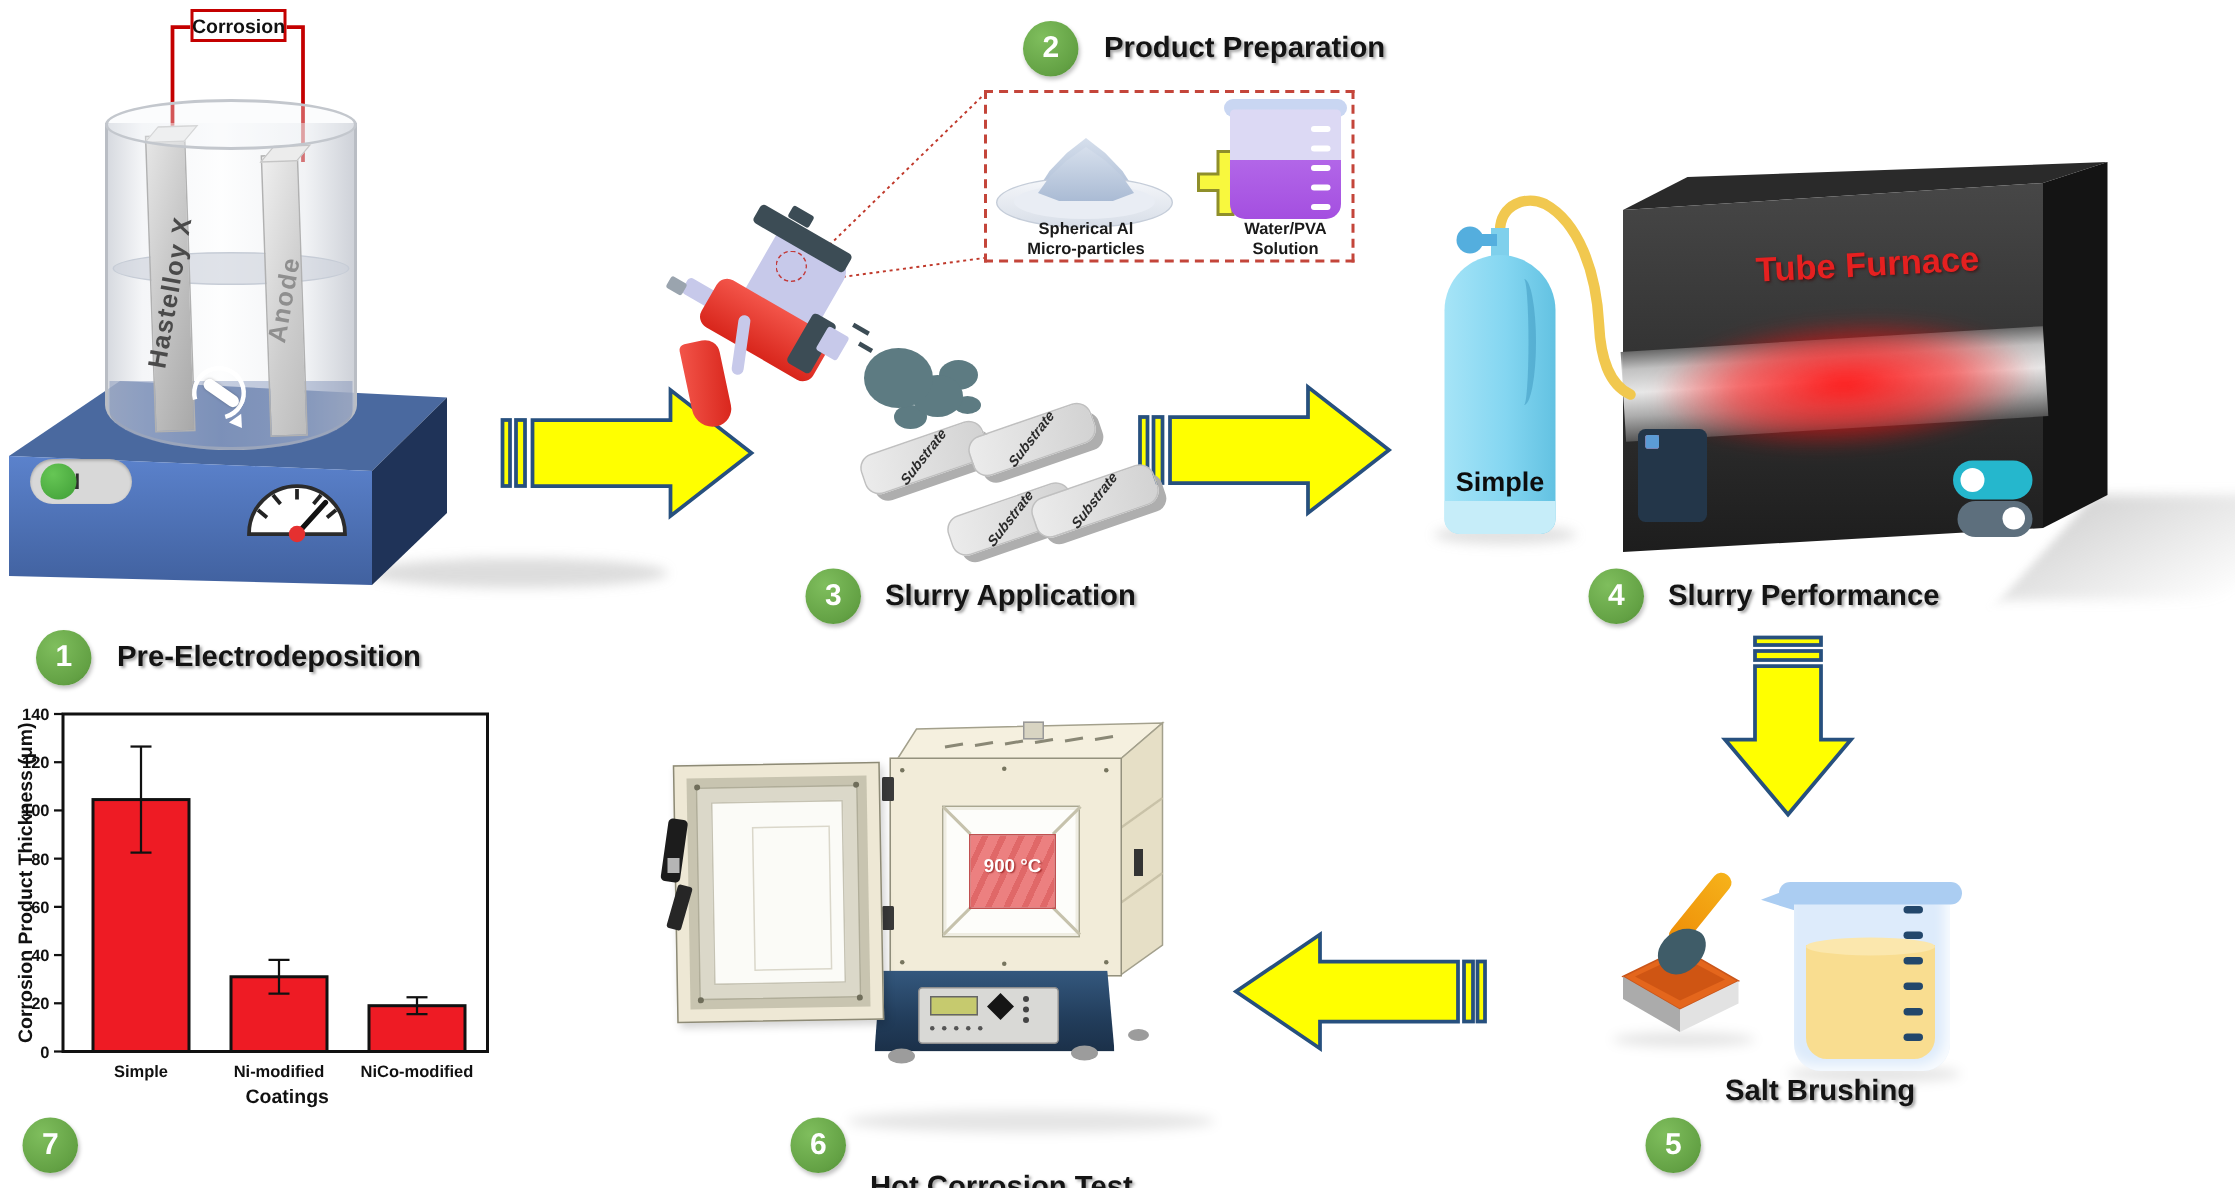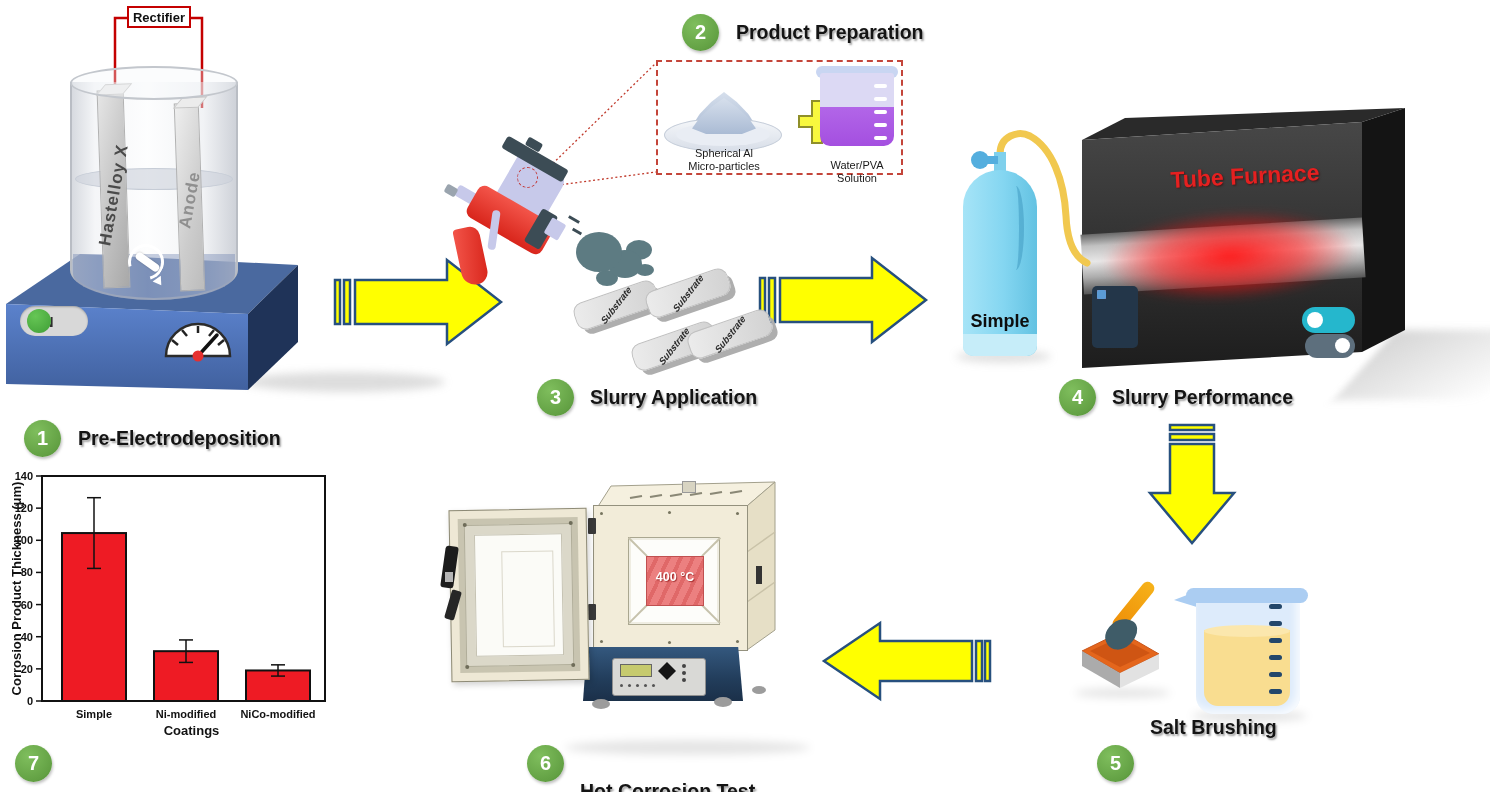--- a/index.html
+++ b/index.html
@@ -56,21 +56,21 @@
   .flow-arrow polygon,.flow-arrow rect{fill:#ffff00;stroke:#27507e;stroke-width:2.5;}
 
   
   .prep-box{left:656px;top:60px;width:247px;height:115px;border:2px dashed #c4453a;}
   .al-plate{left:664px;top:118px;width:118px;height:34px;border-radius:50%;
     background:linear-gradient(#f5f7fa,#d8dee8);border:1px solid #c5cdd9;}
   .al-plate-inner{left:676px;top:123px;width:94px;height:23px;border-radius:50%;background:#e9edf4;}
   .al-mound{left:692px;top:92px;width:64px;height:40px;
     clip-path:polygon(50% 0,70% 25%,88% 55%,100% 85%,78% 100%,22% 100%,0 85%,12% 55%,30% 25%);
     background:linear-gradient(#d6dfec,#aabbd4);}
-  .prep-label{font-weight:normal;font-size:11px;line-height:13px;text-align:center;color:#1a1a1a;}
+  .prep-label{font-weight:bold;font-size:11px;line-height:13px;text-align:center;color:#1a1a1a;}
   .pva-rim{left:816px;top:66px;width:82px;height:12px;background:#c9d6f2;border-radius:6px;}
   .pva-body{left:820px;top:73px;width:74px;height:73px;border-radius:3px 3px 10px 10px;
     background:linear-gradient(180deg,#dcd9f4 0%,#dcd9f4 46%,#b266e8 46%,#a44fe0 100%);}
   .pva-tick{width:13px;height:4px;background:#fff;border-radius:2px;left:874px;}
   .zoom-circle{left:517px;top:167px;width:21px;height:21px;border:1.6px dashed #c23b3b;border-radius:50%;}
 
   
   .gun{left:440px;top:140px;width:240px;height:170px;}
   .gun div{position:absolute;}
   .cup-lid{left:60px;top:12px;width:70px;height:14px;background:#3c4c55;border-radius:3px;transform:rotate(30deg);}
@@ -186,21 +186,21 @@
   <div style="left:1365px;top:330px;width:150px;height:70px;transform:skewX(-42deg);filter:blur(4px);background:linear-gradient(135deg,rgba(150,150,150,.4),rgba(220,220,220,0));"></div>
   <div class="softshadow" style="left:565px;top:740px;width:245px;height:15px;background:rgba(0,0,0,.10);"></div>
   <div class="softshadow" style="left:1075px;top:688px;width:95px;height:10px;background:rgba(0,0,0,.10);"></div>
   <div class="softshadow" style="left:1192px;top:710px;width:115px;height:12px;background:rgba(0,0,0,.10);"></div>
 
   <svg style="left:80px;top:0;" width="160" height="120" viewBox="0 0 160 120">
     <polyline points="35,107 35,18 47,18" fill="none" stroke="#c40000" stroke-width="2.5"></polyline>
     <polyline points="111,18 122,18 122,108" fill="none" stroke="#c40000" stroke-width="2.5"></polyline>
   </svg>
   <div class="rectifier-box">
-    <span>Rectifier</span>
+    <span>Corrosion</span>
   </div>
 
   <svg style="left:0;top:250px;" width="312" height="148" viewBox="0 0 312 148">
     <defs>
       <linearGradient id="hpF" x1="0" y1="0" x2="0" y2="1">
         <stop offset="0" stop-color="#5b82cc"></stop>
           <stop offset="1" stop-color="#41619f"></stop>
       </linearGradient>
     </defs>
     <polygon points="6,54 80,4 298,15 248,64" fill="#4a699f"></polygon>
@@ -291,21 +291,21 @@
   <div class="pva-tick" style="top:97px;"></div>
   <div class="pva-tick" style="top:110px;"></div>
   <div class="pva-tick" style="top:123px;"></div>
   <div class="pva-tick" style="top:136px;"></div>
 
   <div class="prep-label" style="left:668px;top:147px;width:112px;">
     <span style="position:static;display:block;">Spherical Al</span>
     <span style="position:static;display:block;">Micro-particles</span>
   </div>
   <div class="prep-label" style="left:816px;top:147px;width:82px;">
-    <span style="position:static;display:block;margin-top:12px;">Water/PVA</span>
+    <span style="position:static;display:block;">Water/PVA</span>
     <span style="position:static;display:block;">Solution</span>
   </div>
 
   <div class="gun">
     <div class="gun-rear"></div>
     <div class="gun-tip-gray"></div>
     <div class="cup-body"></div>
     <div class="cup-lid"></div>
     <div class="cup-knob"></div>
     <div class="gun-barrel"></div>
@@ -432,21 +432,21 @@
   <div class="mf-front"></div>
   <div class="mf-screws"></div>
   <div class="mf-hinge" style="left:588px;top:518px;"></div>
   <div class="mf-hinge" style="left:588px;top:604px;"></div>
   <div class="mf-window"></div>
   <div class="bevel" style="left:625px;top:546px;transform:rotate(45deg);"></div>
   <div class="bevel" style="left:698px;top:546px;transform:rotate(-45deg);"></div>
   <div class="bevel" style="left:625px;top:613px;transform:rotate(-45deg);"></div>
   <div class="bevel" style="left:698px;top:613px;transform:rotate(45deg);"></div>
   <div class="mf-red"></div>
-  <div class="mf-temp">400 °C</div>
+  <div class="mf-temp">900 °C</div>
 
   <div class="mf-base"></div>
   <div class="mf-panel"></div>
   <div class="mf-lcd"></div>
   <div class="mf-nav"></div>
   <div class="mf-pbtn"></div>
   <div class="mf-brow"></div>
   <div class="mf-foot" style="left:592px;top:699px;width:18px;"></div>
   <div class="mf-foot" style="left:714px;top:697px;width:18px;"></div>
   <div class="mf-foot" style="left:752px;top:686px;width:14px;height:8px;"></div>

